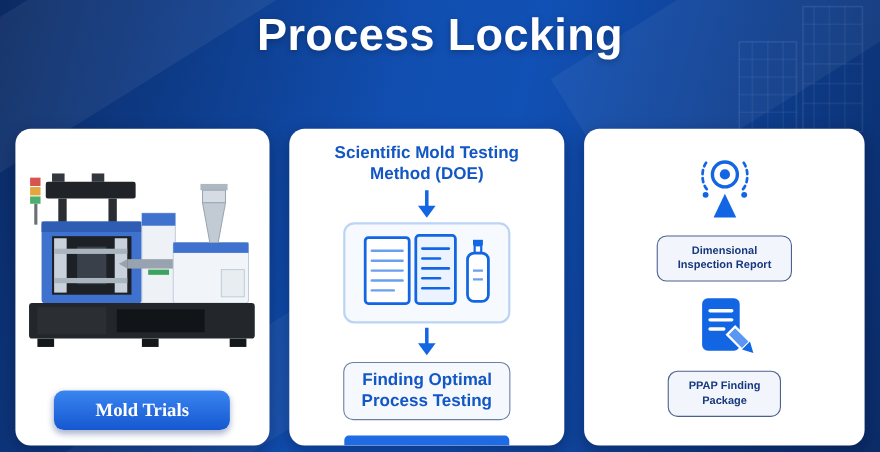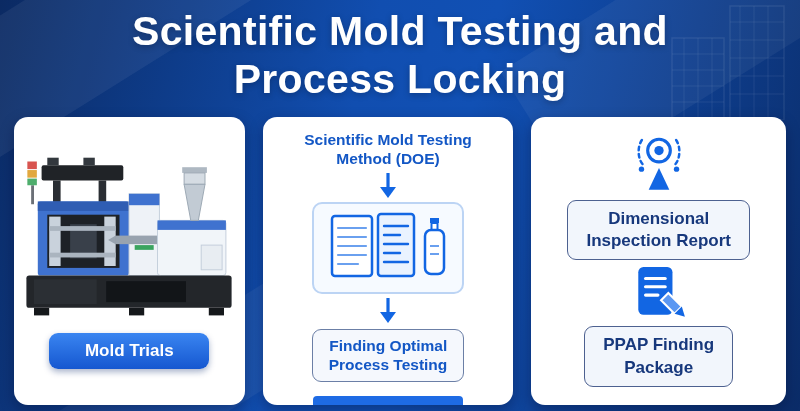--- a/index.html
+++ b/index.html
@@ -51,21 +51,21 @@
     border-radius: 14px;
     box-shadow: 0 5px 14px rgba(0,10,40,0.35);
     position: relative;
     display: flex;
     flex-direction: column;
     align-items: center;
     overflow: hidden;
   }
 
   
-  .card-left { justify-content: flex-start; }
+  .card-left { justify-content: space-between; font-family: Liberation Serif, serif; }
   .machine { margin-top: 8px; }
   .badge {
     margin: 2px 0 14px 0;
     width: 160px;
     padding: 8px 0;
     text-align: center;
     color: #ffffff;
     font-size: 17px;
     font-weight: 700;
     border-radius: 9px;
@@ -112,21 +112,21 @@
   }
 
   
   .card-right { padding: 14px 12px; justify-content: space-evenly; }
   .pill {
     border: 1.6px solid #4d6190;
     background: #f2f6fc;
     border-radius: 9px;
     padding: 7px 18px;
     color: #17387c;
-    font-size: 17px;
+    font-size: 10px;
     font-weight: 700;
     line-height: 1.3;
     text-align: center;
   }
   .icn { flex: 0 0 auto; }
 </style>
 </head>
 <body>
 
 <div class="stage">
@@ -141,21 +141,20 @@
       <g stroke="rgba(255,255,255,0.10)">
         <path d="M130 6V120 M144 6V120 M158 6V120"></path>
         <path d="M120 22H174 M120 40H174 M120 58H174 M120 76H174 M120 94H174"></path>
         <path d="M74 38V120 M88 38V120 M102 38V120"></path>
         <path d="M62 54H114 M62 70H114 M62 86H114 M62 102H114"></path>
       </g>
     </g>
   </svg>
 
   <h1 class="title">
-    <div>Scientific Mold Testing and</div>
     <div>Process Locking</div>
   </h1>
 
   <div class="cards">
 
     <section class="card card-left">
       <svg class="machine" width="228" height="206" viewBox="0 0 240 200">
 
         <rect x="17" y="55" width="3" height="20" fill="#6b7077"></rect>
         <rect x="13" y="30" width="10" height="8" fill="#d8544f"></rect>

